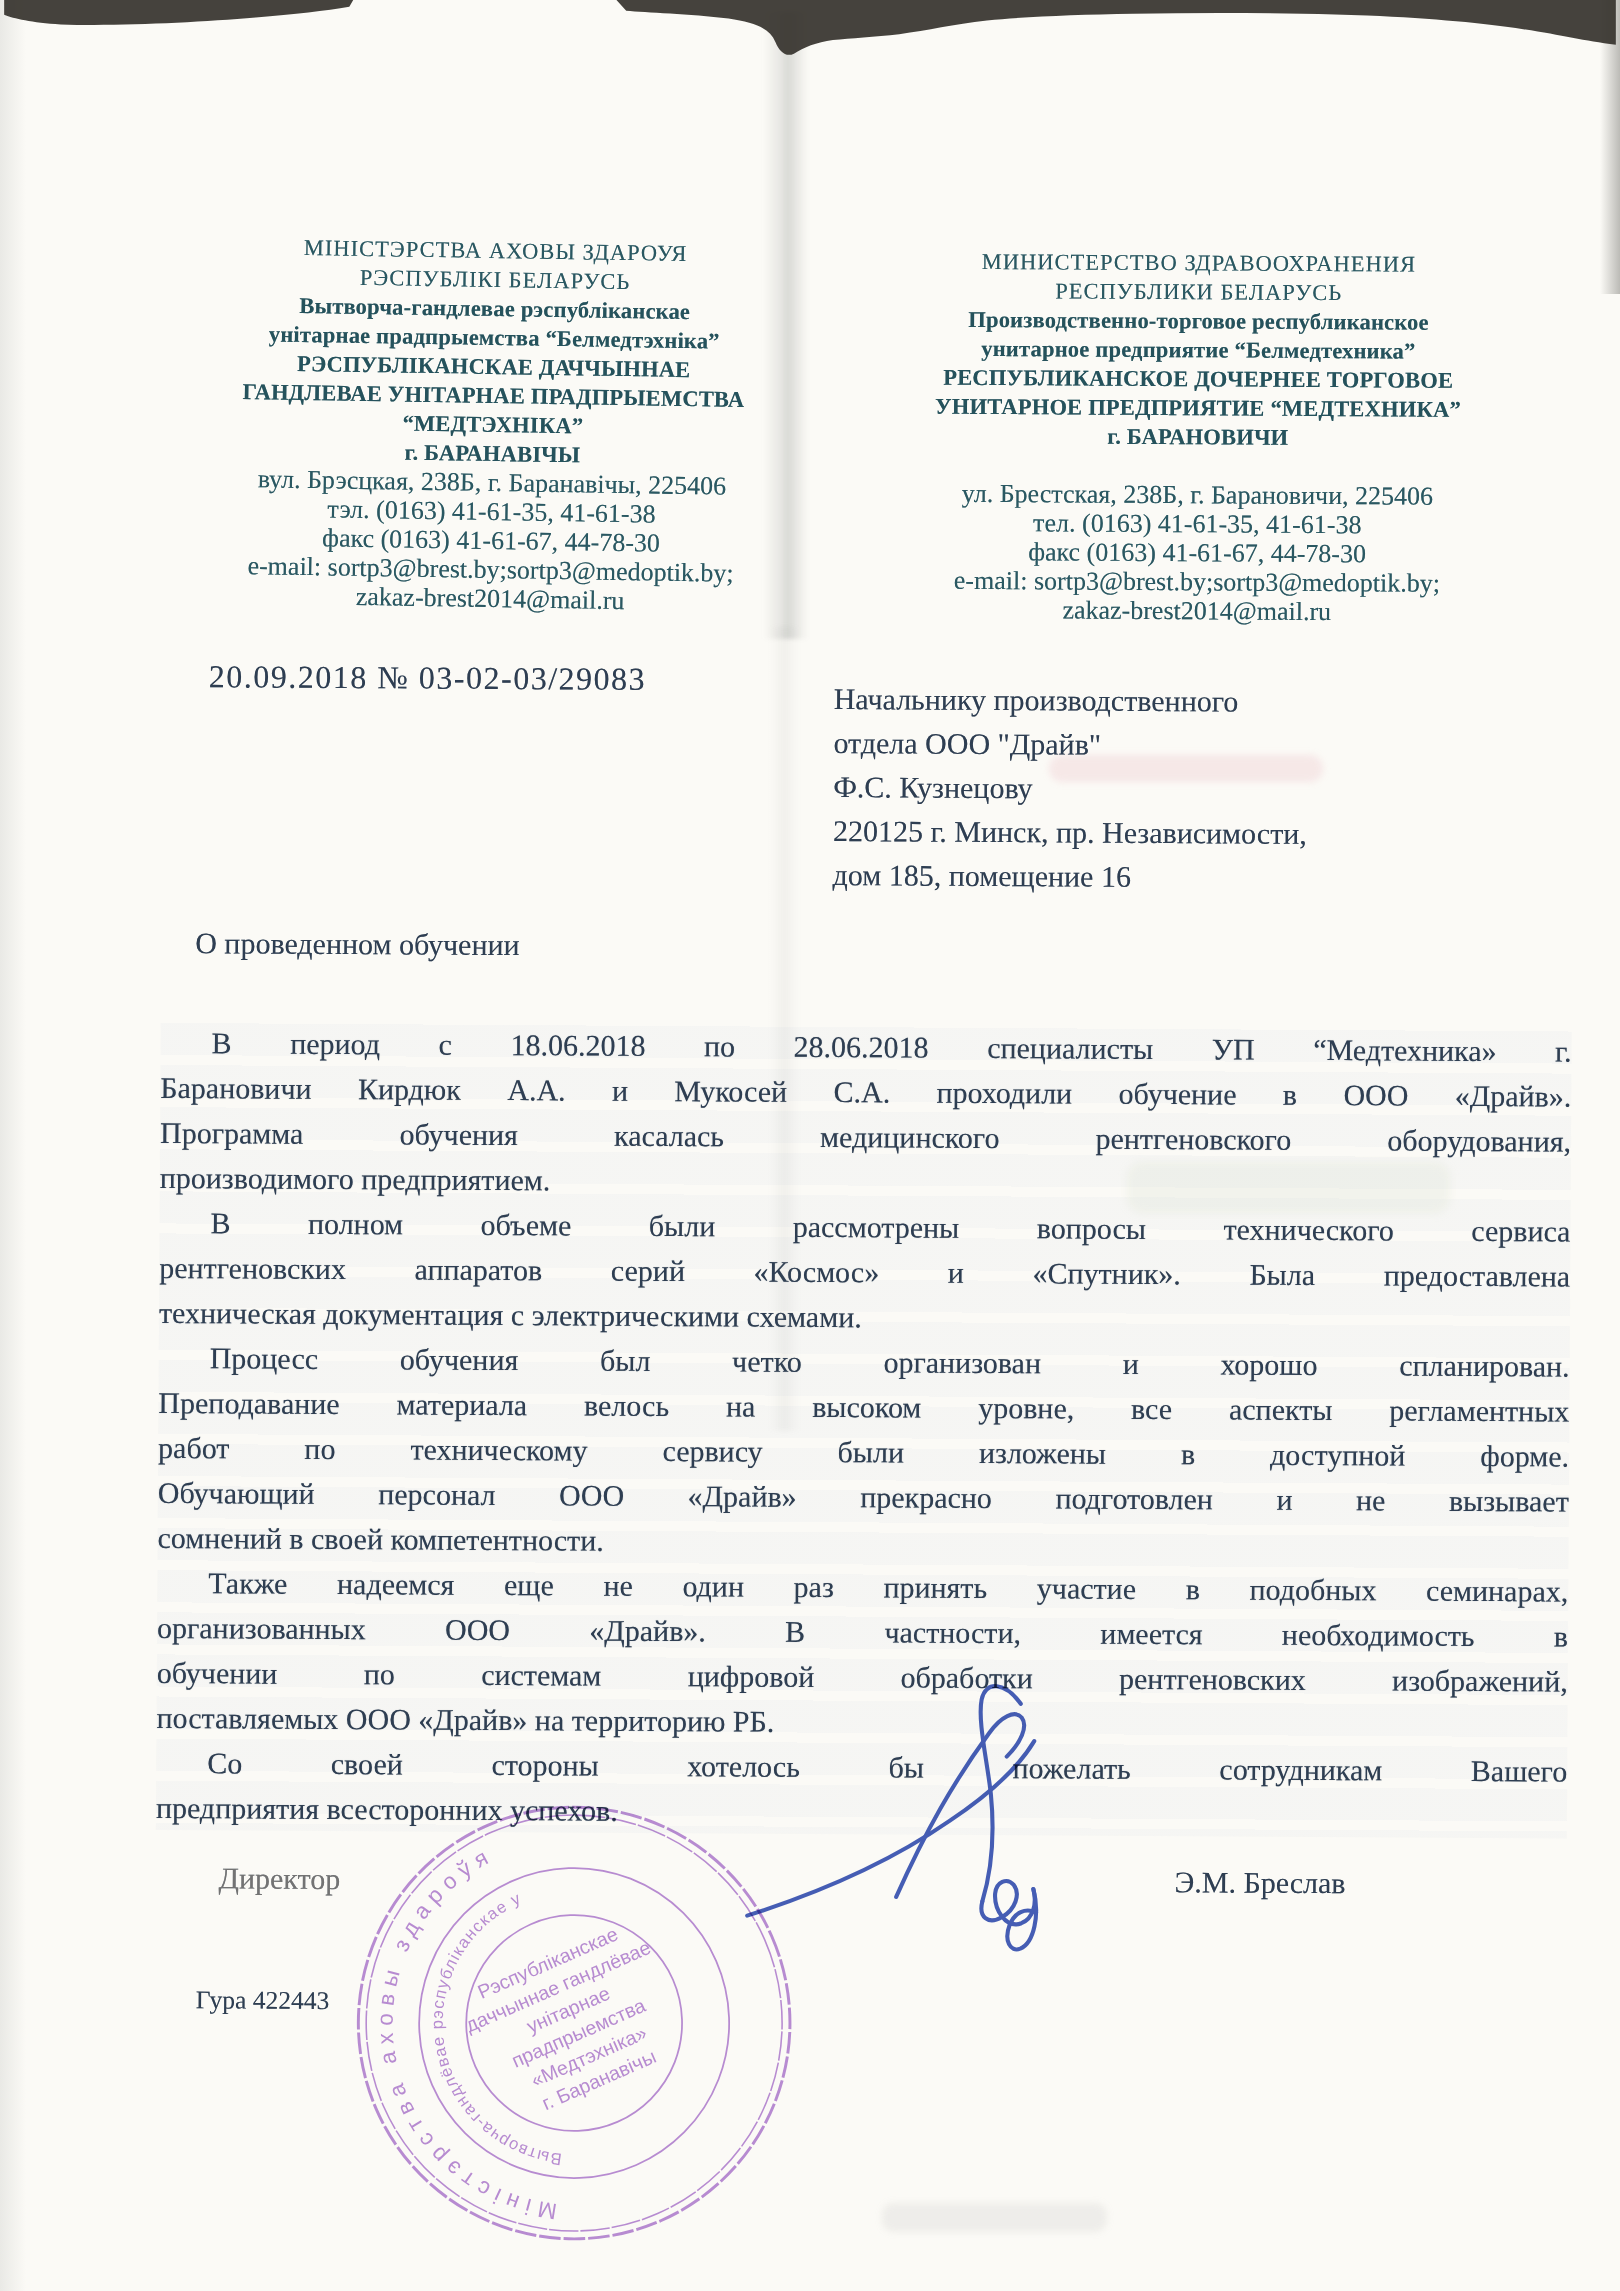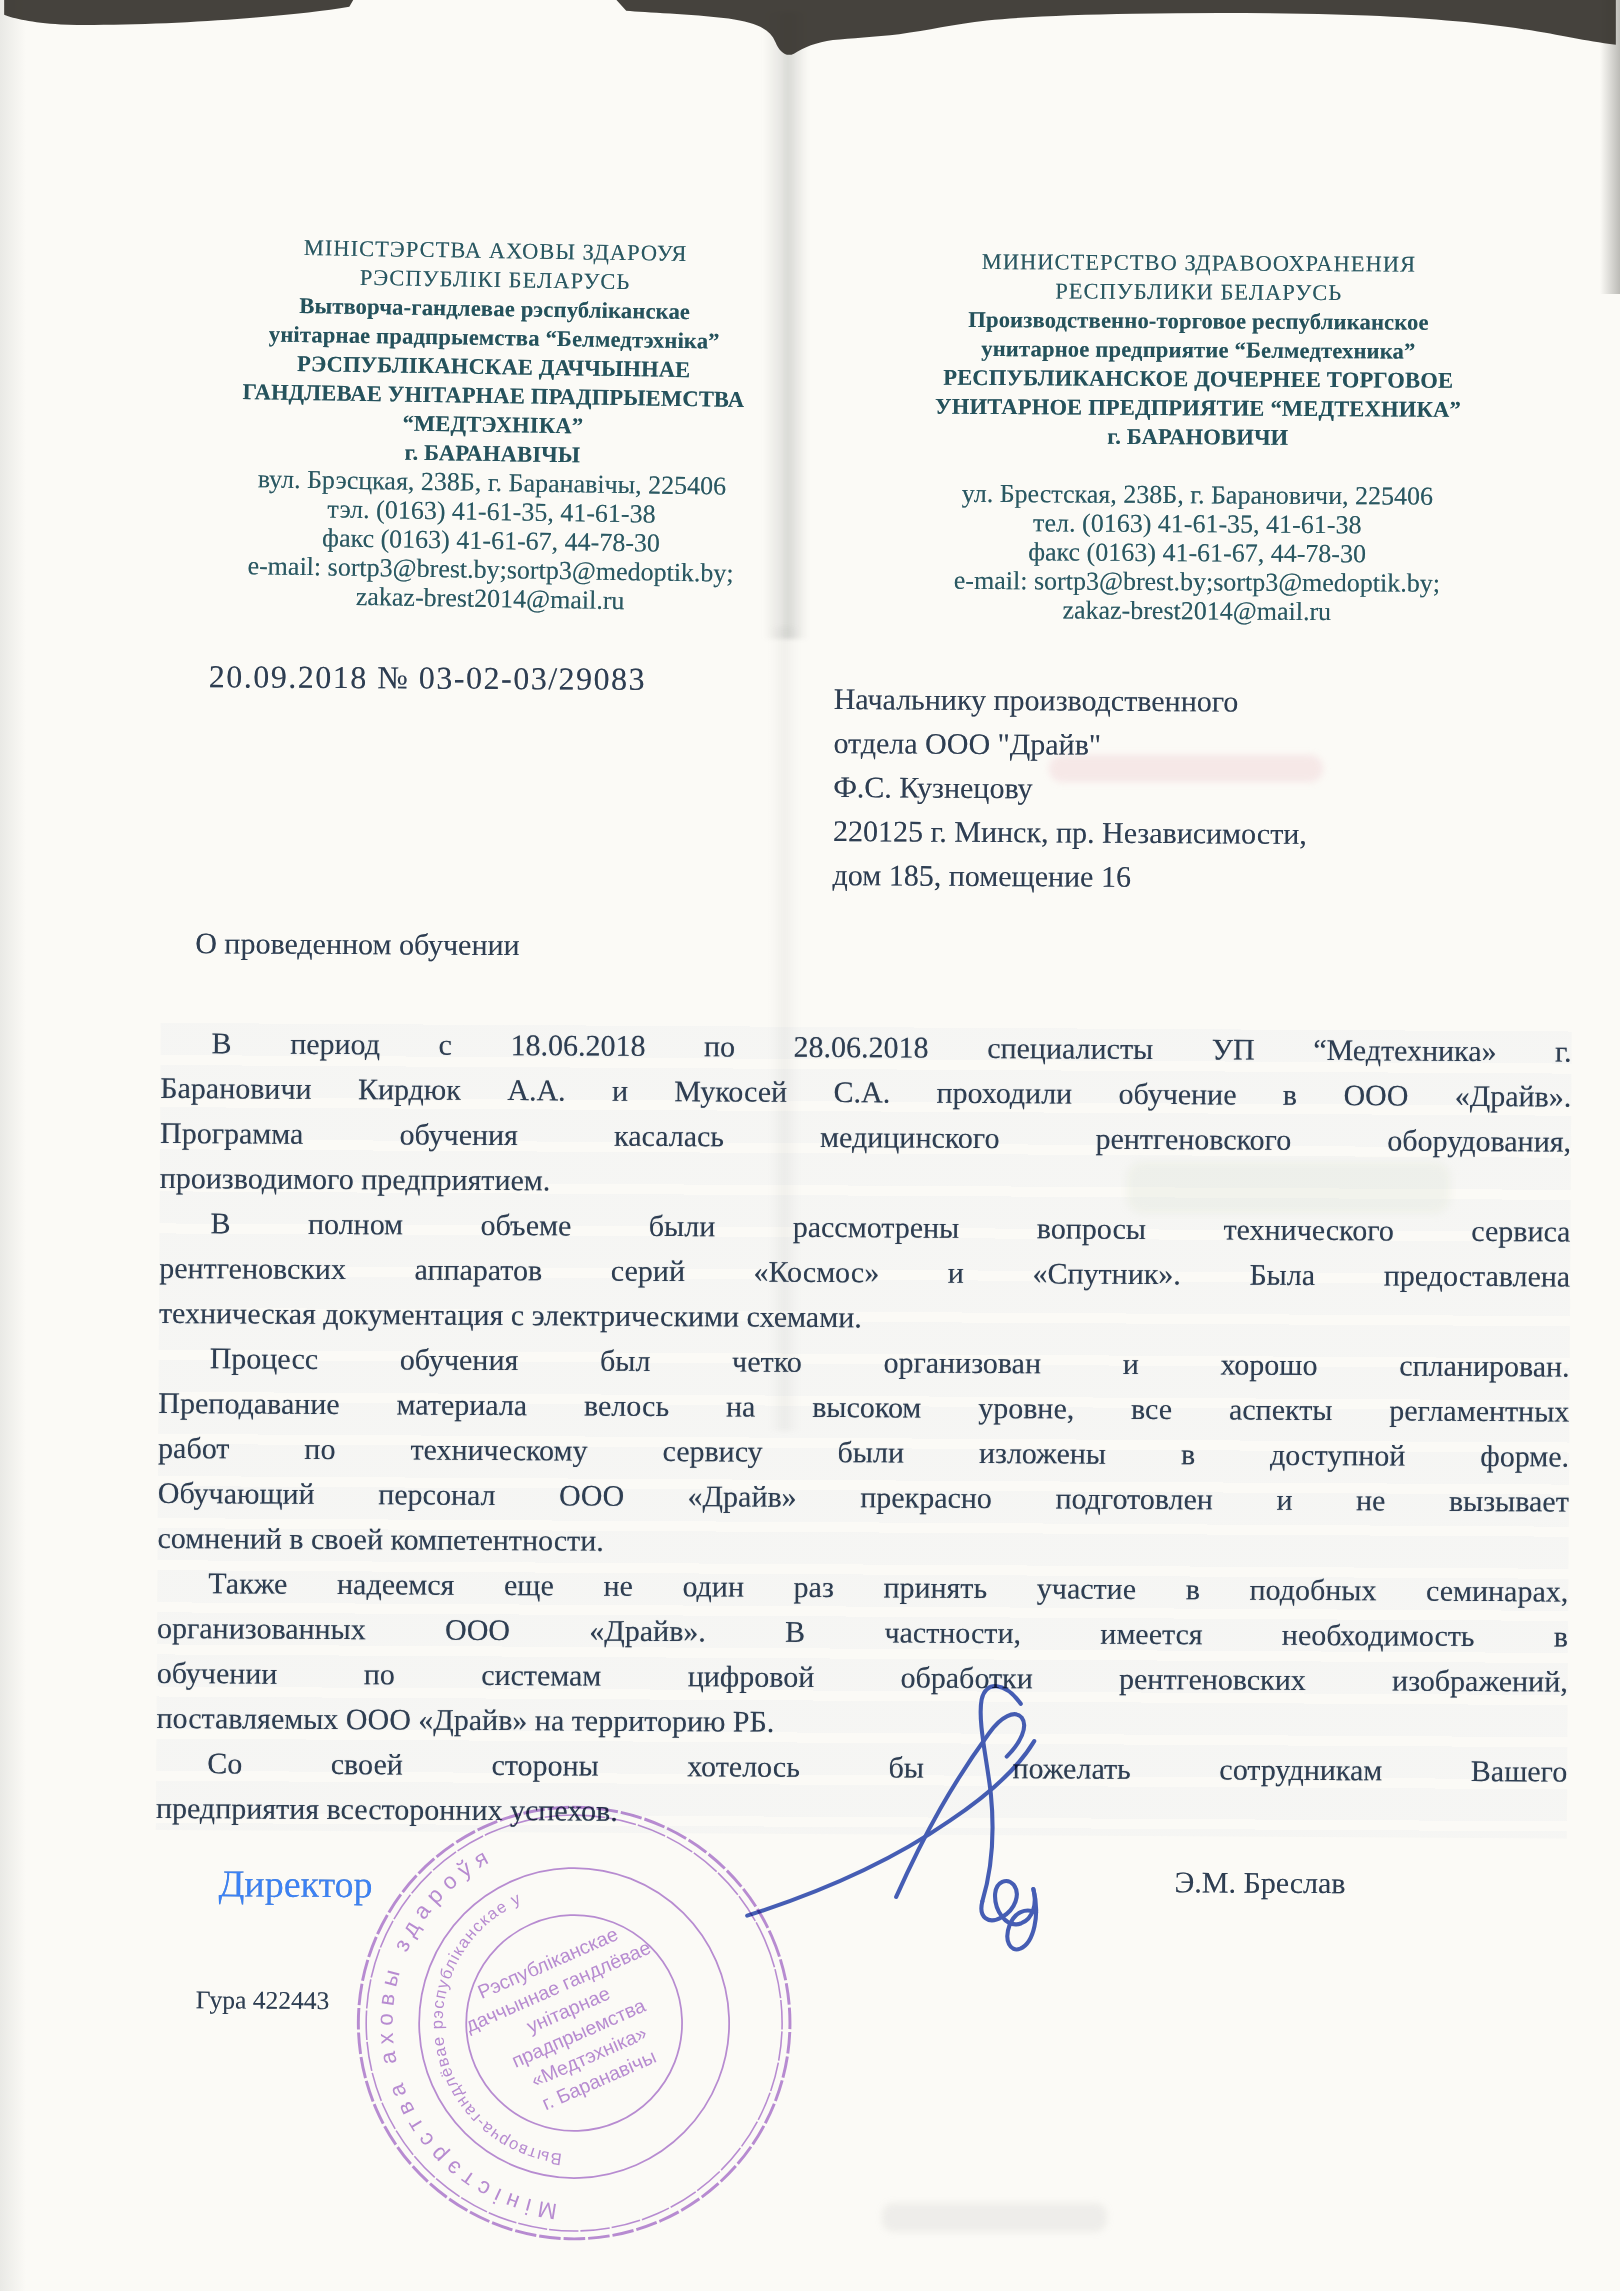--- a/index.html
+++ b/index.html
@@ -74,21 +74,21 @@
       rgba(203,213,222,.10) 2.9px,rgba(203,213,222,.10) 35px,
       rgba(0,0,0,0) 35px,rgba(0,0,0,0) 45px);}
   .body-text p{margin:0;padding:0;}
   .ln{display:block;font-size:30px;line-height:45px;
     text-align:justify;text-align-last:justify;
     text-shadow:0 0 0.7px rgba(46,62,82,.55);}
   .ln.first{padding-left:51px;}
   .ln.last{text-align:left;text-align-last:left;}
 
   
-  .sig-label{position:absolute;left:230px;top:1860px;font-size:38px;color:#3b82f6;z-index:2;
+  .sig-label{position:absolute;left:230px;top:1860px;font-size:30px;color:#737373;z-index:2;
     text-shadow:0 0 0.6px rgba(46,62,82,.5);}
   .sig-name{position:absolute;left:1186px;top:1858px;font-size:30px;color:#2e3e52;z-index:2;
     text-shadow:0 0 0.6px rgba(46,62,82,.5);}
   .gura{position:absolute;left:208px;top:1984px;font-size:25.5px;color:#2e3e52;z-index:2;
     text-shadow:0 0 0.5px rgba(46,62,82,.5);}
 
   .signature-svg{position:absolute;left:753px;top:1666px;z-index:4;mix-blend-mode:multiply;}
   .stamp-svg{position:absolute;left:355px;top:1788px;z-index:3;mix-blend-mode:multiply;}
   .stamp-outer-text{font-size:23px;letter-spacing:7px;font-family:"Liberation Sans","DejaVu Sans",sans-serif;}
   .stamp-mid-text{font-size:17px;letter-spacing:1.2px;font-family:"Liberation Sans","DejaVu Sans",sans-serif;}

